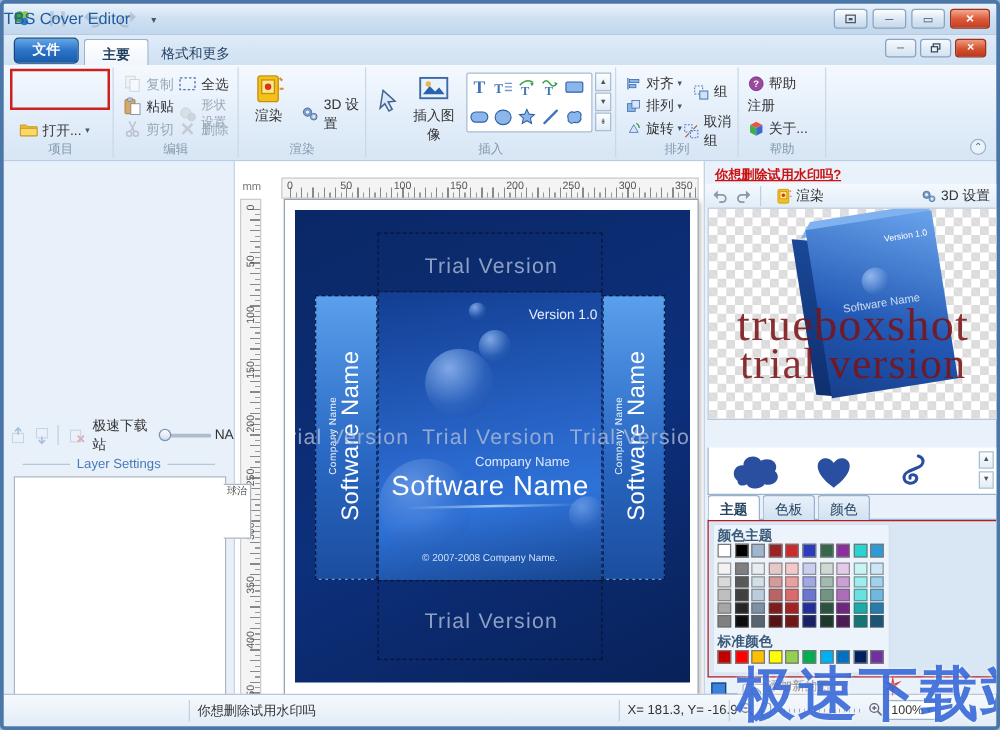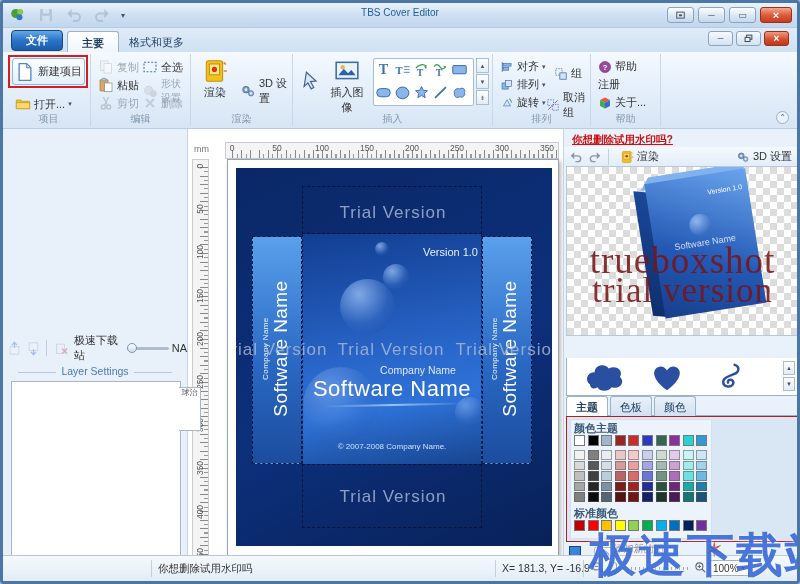--- a/index.html
+++ b/index.html
@@ -2,21 +2,21 @@
 <html><head>
 <meta charset="utf-8">
 <style>
 *{margin:0;padding:0;box-sizing:border-box}
 html,body{width:800px;height:584px;overflow:hidden}
 body{font-family:"Liberation Sans","DejaVu Sans",sans-serif;font-size:11px;color:#333;position:relative;background:#9eb9d8}
 .window{position:absolute;inset:0;border:3px solid #4a76a8;border-radius:4px;background:#dceafa;overflow:hidden}
 
 
 .titlebar{position:absolute;left:0;right:0;top:0;height:25px;background:linear-gradient(#eaf3fc,#cfe0f2 48%,#c2d7ed);border-bottom:1px solid #b6cbe0}
-.title{position:absolute;left:0;right:0;top:4px;text-align:center;color:#1f5c9e;font-size:10px}
+.title{position:absolute;left:0;right:0;top:4px;color:#1f5c9e;font-size:13px}
 .qat{position:absolute;left:6px;top:3px;display:flex;align-items:center;gap:10px}
 .qat .ic{width:18px;height:18px;display:inline-block}
 .dim{opacity:.4}
 .winbtns{position:absolute;right:5px;top:4px;display:flex;gap:4px}
 .winbtn{width:27px;height:16px;border:1px solid #8aa4c0;border-radius:3px;background:linear-gradient(#fdfeff,#dce8f4 50%,#c6d8ec);display:flex;align-items:center;justify-content:center;font-size:9px;color:#456;cursor:default}
 .winbtn.close{background:linear-gradient(#f3a98f,#dd5c3c 50%,#c43d20);border-color:#9c2f18;color:#fff;width:32px;font-size:11px;font-weight:bold}
 
 
 .tabrow{position:absolute;left:0;right:0;top:25px;height:24px;background:linear-gradient(#dfebf8,#cfe1f2)}
 .filebtn{position:absolute;left:8px;top:2px;width:52px;height:21px;border-radius:4px;background:linear-gradient(#64a7e8,#2b73c8 50%,#1b5cab);border:1px solid #15497e;color:#fff;text-align:center;line-height:19px;font-weight:bold}
@@ -189,29 +189,20 @@
           </span>
         </div>
       <div class="mdibtn close">×</div>
     </div>
   </div>
 
   <div class="ribbon">
 
     <div class="rg" style="left:4px;width:84px">
       <div class="annot" style="left:1px;top:1px;width:80px;height:33px"></div>
-      <div class="rbtn sel" style="left:5px;top:4px;width:73px;height:27px">
-        <span class="ic" style="width:20px;height:20px">
-            <svg viewBox="0 0 24 24" xmlns="http://www.w3.org/2000/svg">
-              <path d="M5 2 h9 l5 5 v15 H5 Z" fill="#fff" stroke="#5a86b8" stroke-width="1.6"></path>
-              <path d="M14 2 v5 h5 Z" fill="#cfe2f6" stroke="#5a86b8" stroke-width="1.2"></path>
-            </svg>
-          </span>
-        <span>新建项目</span>
-      </div>
       <div class="rbtn" style="left:5px;top:40px">
         <span class="ic">
             <svg viewBox="0 0 24 24" xmlns="http://www.w3.org/2000/svg">
               <path d="M2 6 h7 l2 2 h11 v11 H2 Z" fill="#f0bc34" stroke="#c0921c"></path>
               <path d="M2 10 h20 v9 H2 Z" fill="#fad968" stroke="#c0921c"></path>
             </svg>
           </span>
         <span>打开...</span>
           <span class="dd">▾</span>
       </div>

